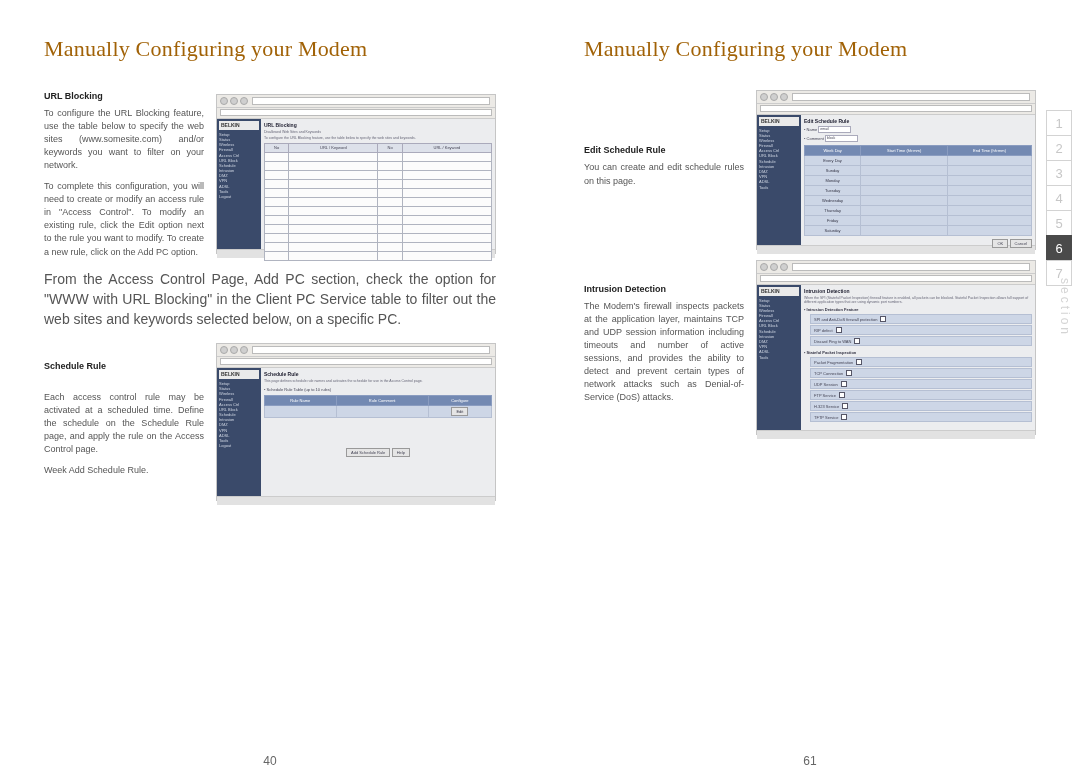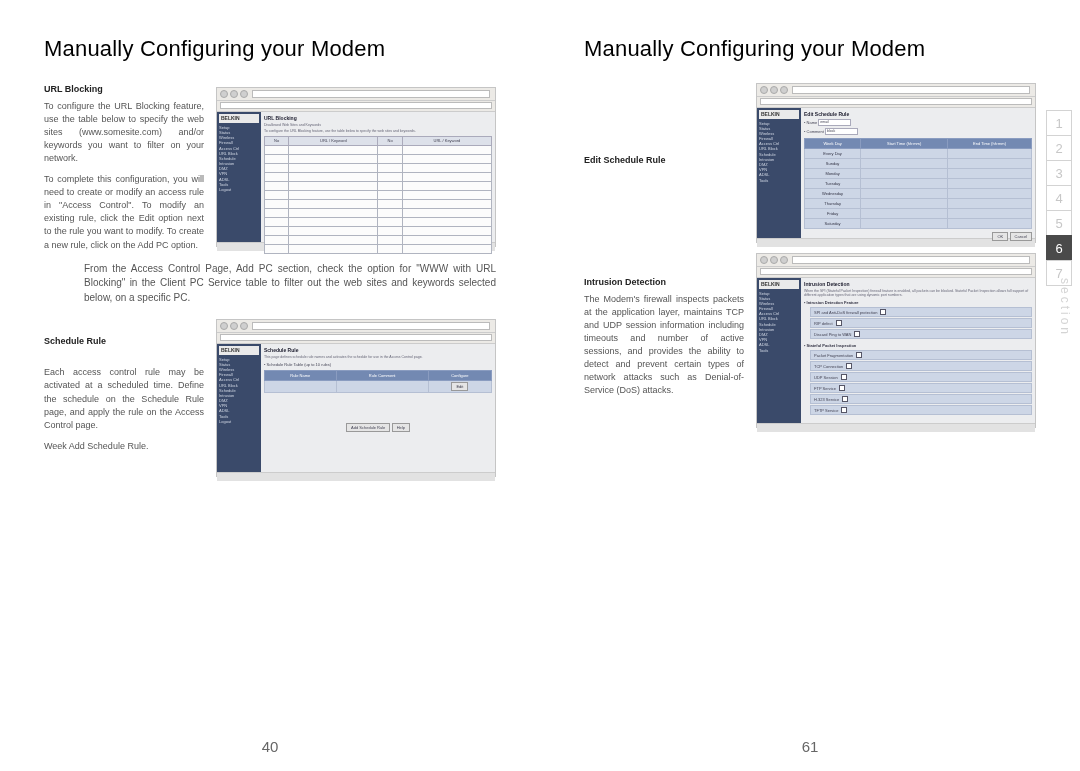--- a/index.html
+++ b/index.html
@@ -20,24 +20,24 @@
   .page {
     width: 50%;
     height: 100%;
     position: relative;
     padding: 36px 44px 30px 44px;
     box-sizing: border-box;
   }
   .page-header {
     font-size: 22px;
     font-weight: 300;
-    color: #000000;
+    color: #a16207;
     letter-spacing: 0.2px;
-    margin-bottom: 21px;
-    font-family: Liberation Sans, sans-serif;
+    margin-bottom: 28px;
+    font-family: Liberation Serif, serif;
   }
   .content-row {
     display: flex;
     gap: 12px;
     margin-bottom: 10px;
     align-items: center;
   }
   .text-col {
     flex: 0 0 160px;
     font-size: 9px;
@@ -51,25 +51,24 @@
     margin-bottom: 4px;
   }
   .text-col p, .full-width p {
     margin: 0 0 8px 0;
     text-align: justify;
   }
   .img-col {
     flex: 1;
   }
   .full-width {
-    font-size: 10px;
+    font-size: 14px;
     line-height: 1.45;
     color: #555;
     margin-bottom: 14px;
-    margin-left: 40px;
   }
   .full-width p {
     text-align: justify;
   }
   
   .shot {
     border: 1px solid #c5c5c5;
     background: #f4f4f4;
     width: 100%;
     box-sizing: border-box;
@@ -196,24 +195,24 @@
     position:absolute;
     right: 8px;
     top: 278px;
     writing-mode: vertical-rl;
     font-size: 12px;
     color:#d4d4d4;
     letter-spacing:3px;
   }
   .page-num {
     position:absolute;
-    bottom: 16px;
+    bottom: 3px;
     left:50%;
     transform:translateX(-50%);
-    font-size:15px;
+    font-size:12px;
     color:#666;
   }
 </style>
 </head>
 <body>
 
 <div class="spread">
 
   <div class="page">
     <div class="page-header">Manually Configuring your Modem</div>
@@ -417,20 +416,21 @@
 
     <div class="page-num">40</div>
   </div>
 
   <div class="page">
     <div class="page-header">Manually Configuring your Modem</div>
 
     <div class="content-row">
       <div class="text-col">
         <b>Edit Schedule Rule</b>
+        <p>You can create and edit schedule rules on this page.</p>
       </div>
       <div class="img-col">
 
         <div class="shot" style="height:160px;">
           <div class="shot-toolbar">
               <span class="tb-circle"></span>
               <span class="tb-circle"></span>
               <span class="tb-circle"></span>
               <span class="tb-bar"></span>
             </div>

